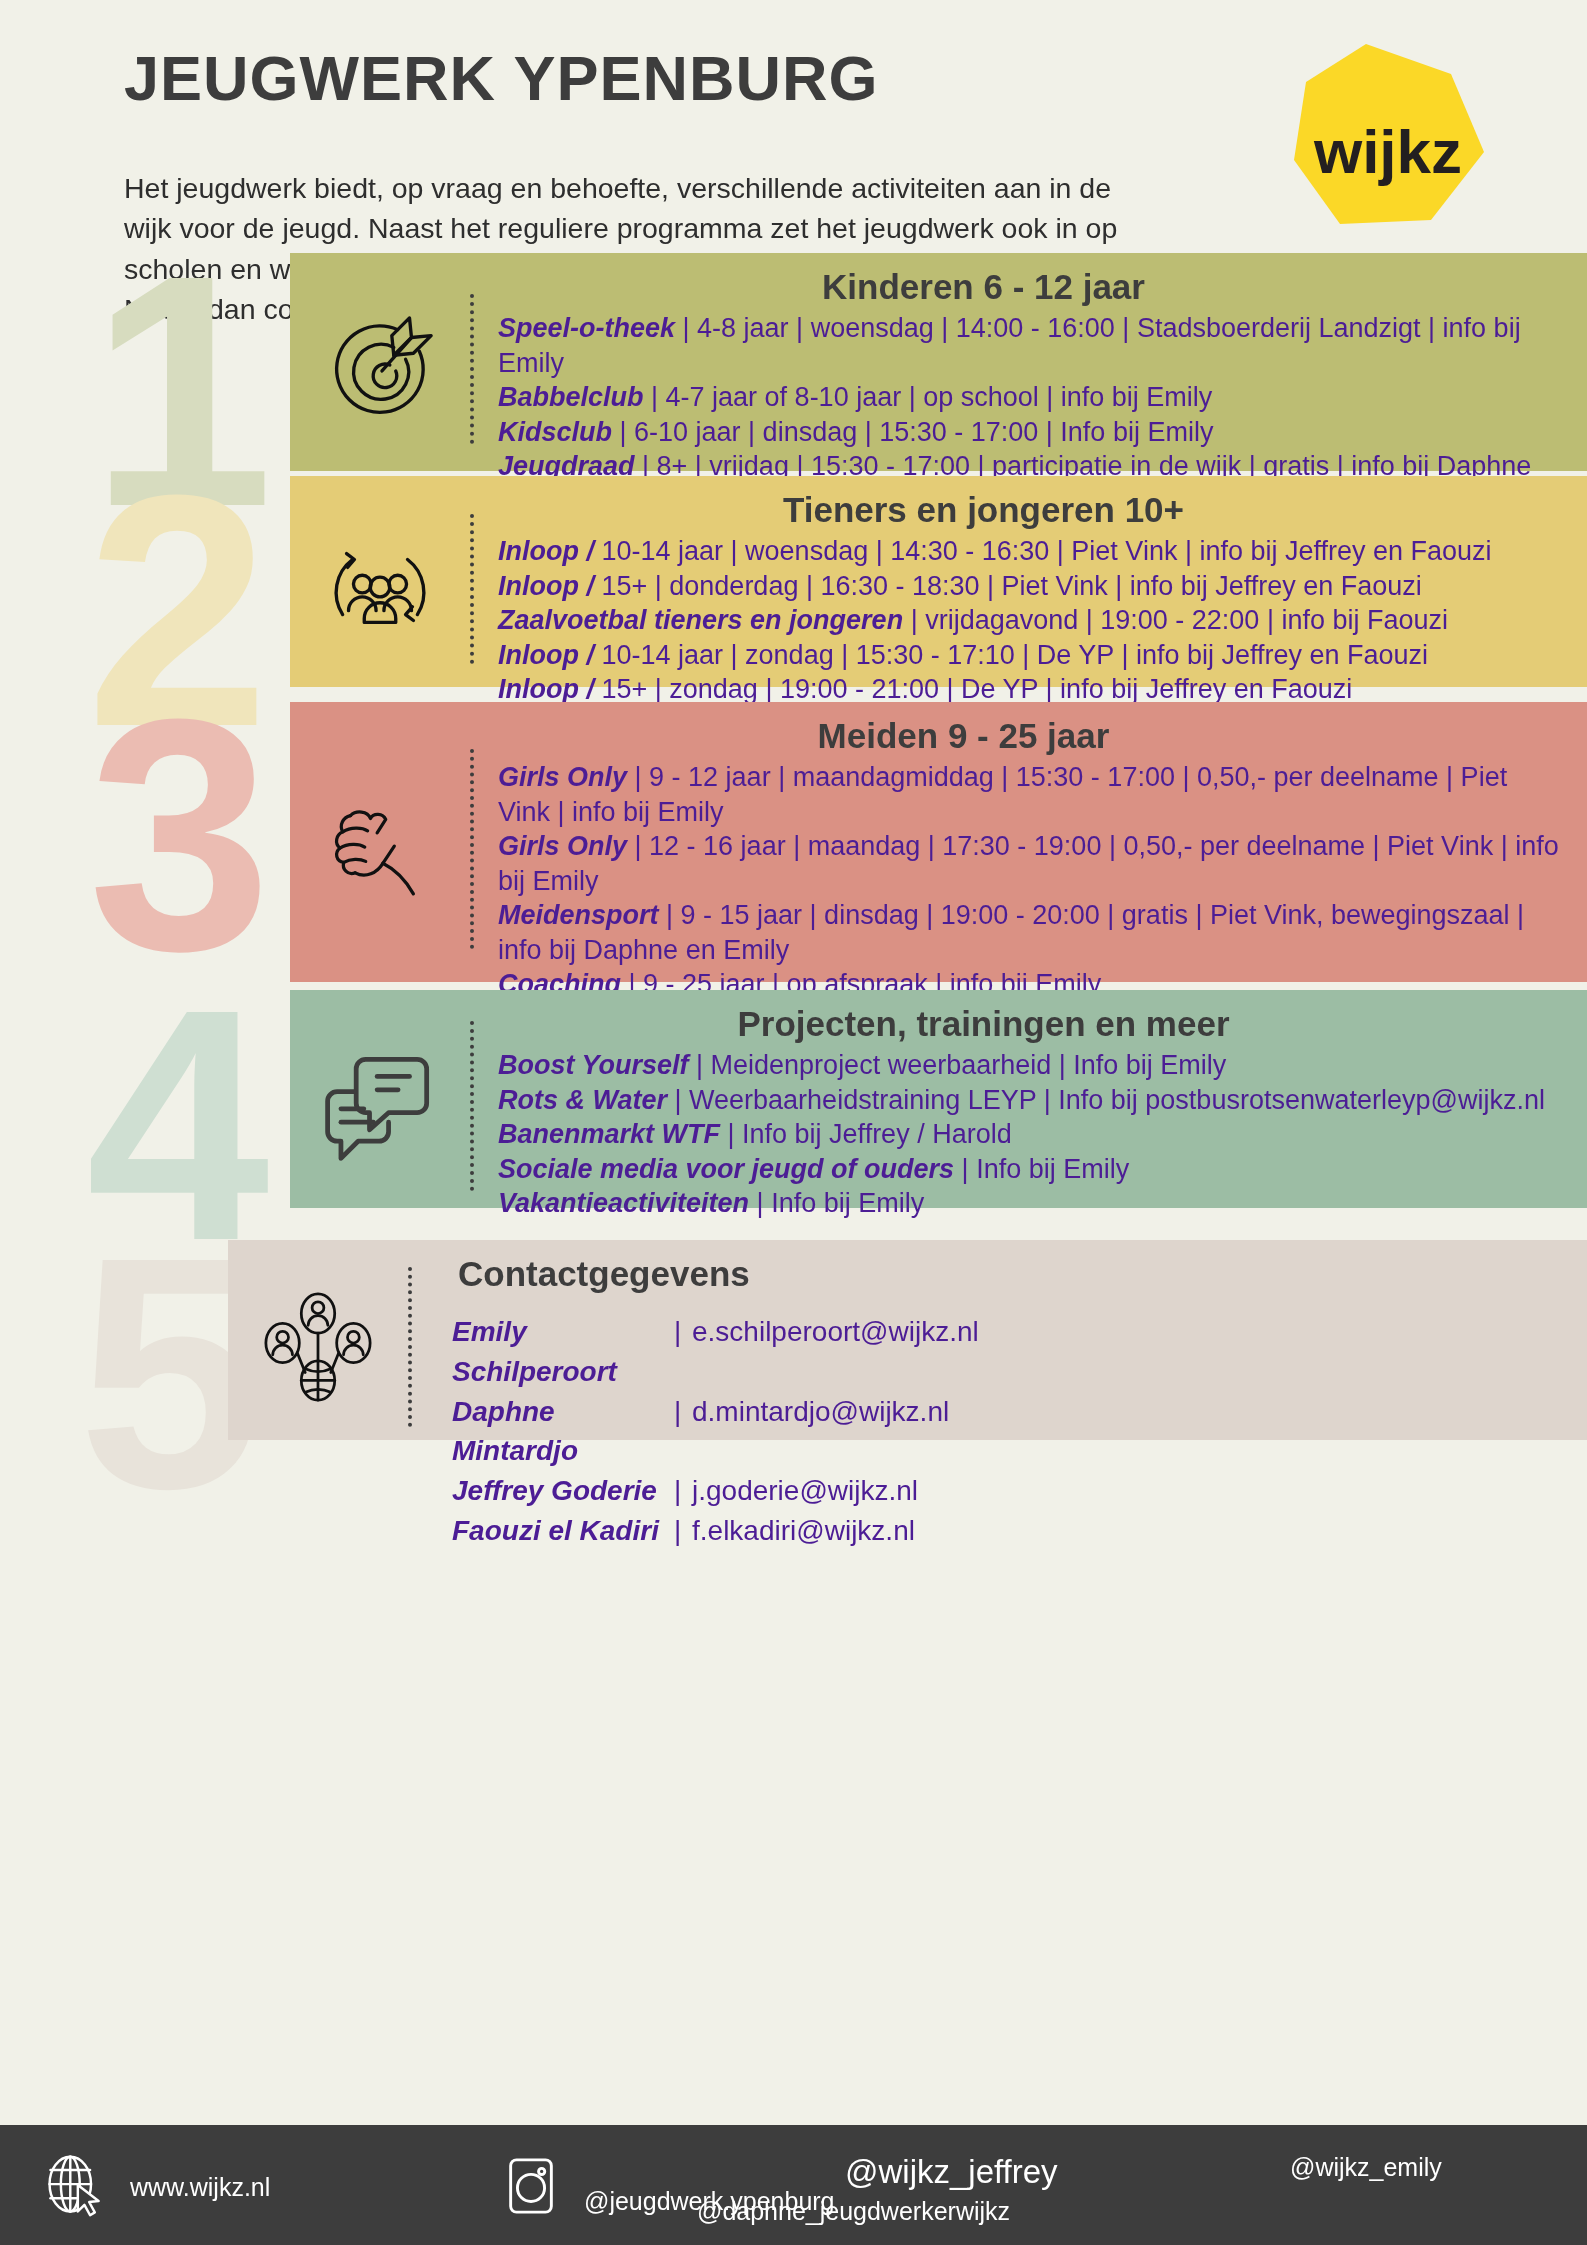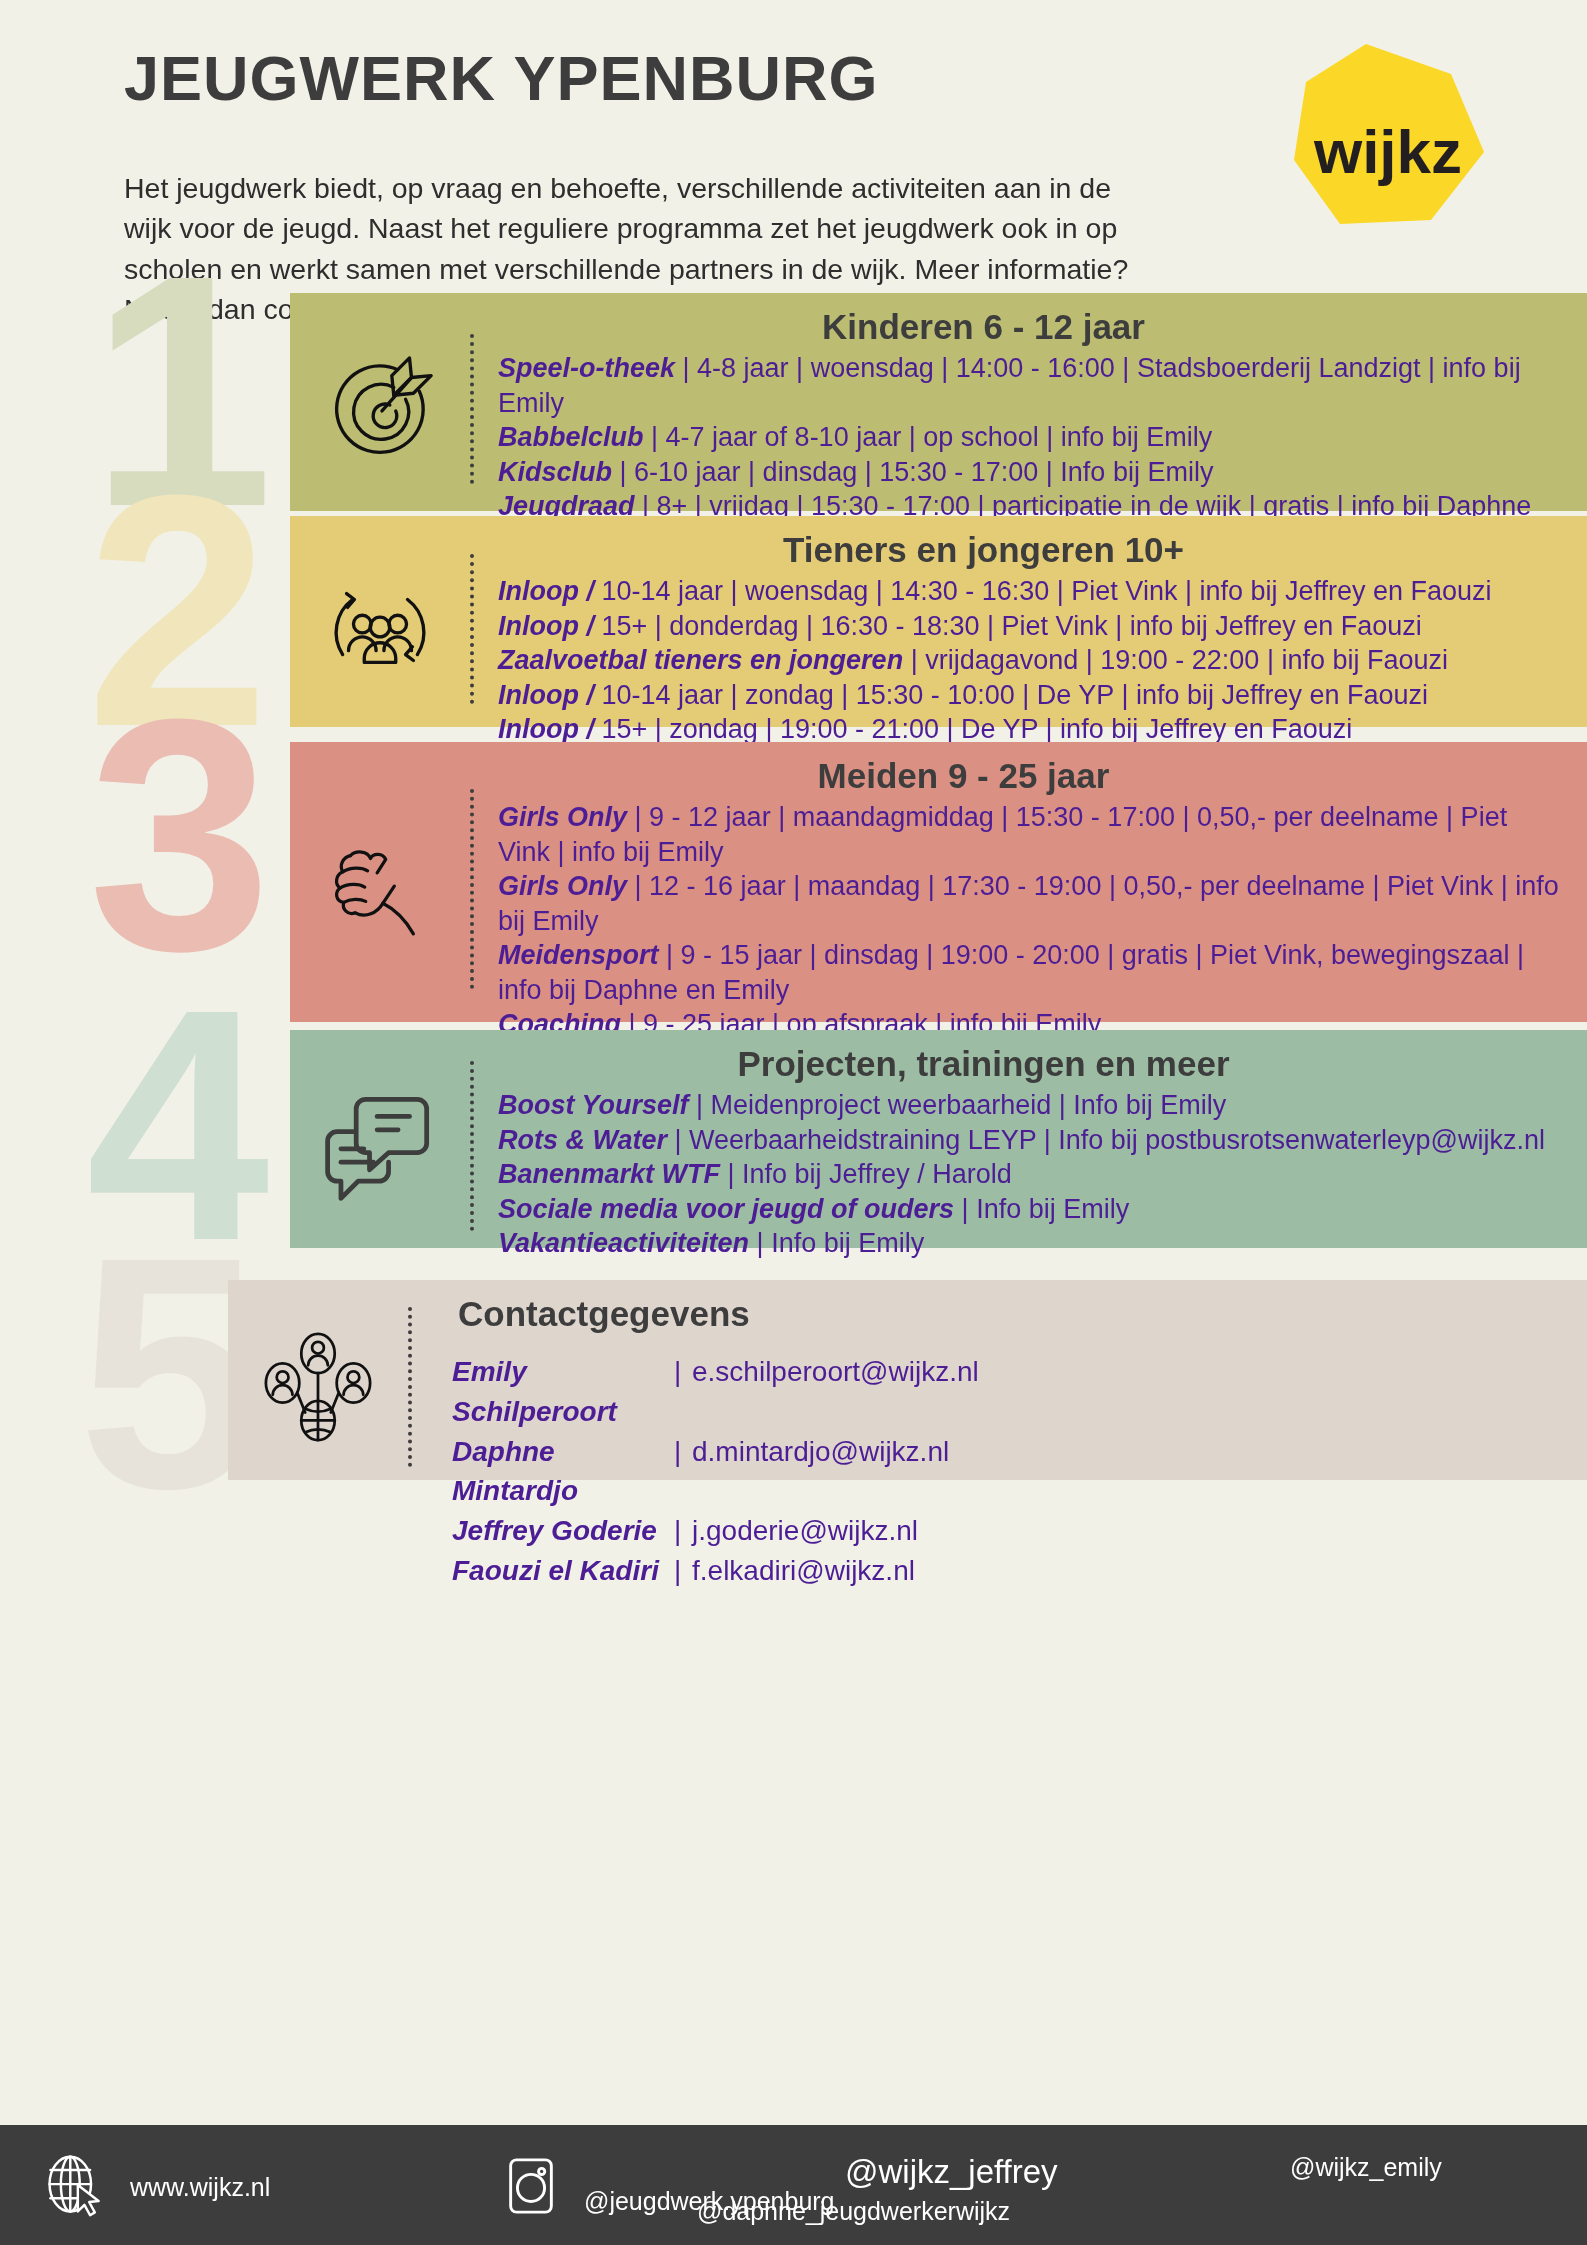--- a/index.html
+++ b/index.html
@@ -35,21 +35,20 @@
     letter-spacing:-8px;
     z-index:1;
     user-select:none;
   }
 
   
   .band{
     position:absolute;
     left:290px;width:1297px;
     z-index:2;
-    margin-top:40px;
   }
   .band .inner{
     display:flex;align-items:flex-start;
     height:100%;
     box-sizing:border-box;
     padding-top:14px;
   }
   .icon-col{
     width:180px;flex:none;
     display:flex;align-items:center;justify-content:center;
@@ -167,21 +166,21 @@
           <path d="M64 82 A14 14 0 0 1 92 82"></path>
           <path d="M44 90 A16 16 0 0 1 76 90 L76 94 L44 94 Z"></path>
         </svg>
       </div>
       <div class="divider" style="height:150px"></div>
       <div class="text-col">
         <div class="sec-title">Tieners en jongeren 10+</div>
         <div class="line"><b>Inloop /</b><span> 10-14 jaar | woensdag | 14:30 - 16:30  | Piet Vink | info bij Jeffrey en Faouzi</span></div>
         <div class="line"><b>Inloop /</b><span> 15+ | donderdag | 16:30 - 18:30  | Piet Vink | info bij Jeffrey en Faouzi</span></div>
         <div class="line"><b>Zaalvoetbal tieners en jongeren</b><span> | vrijdagavond | 19:00 - 22:00 | info bij Faouzi</span></div>
-        <div class="line"><b>Inloop /</b><span> 10-14 jaar | zondag | 15:30 - 10:00 | De YP | info bij Jeffrey en Faouzi</span></div>
+        <div class="line"><b>Inloop /</b><span> 10-14 jaar | zondag | 15:30 - 17:10 | De YP | info bij Jeffrey en Faouzi</span></div>
         <div class="line"><b>Inloop /</b><span> 15+ | zondag | 19:00 - 21:00  | De YP | info bij Jeffrey en Faouzi</span></div>
       </div>
     </div>
   </div>
 
   <div class="bignum" id="num3">3</div>
   <div class="band" id="band3">
     <div class="inner">
       <div class="icon-col">
         <svg width="124" height="124" viewBox="0 0 130 130" fill="none" stroke="#111" stroke-width="3.4" stroke-linecap="round" stroke-linejoin="round">

